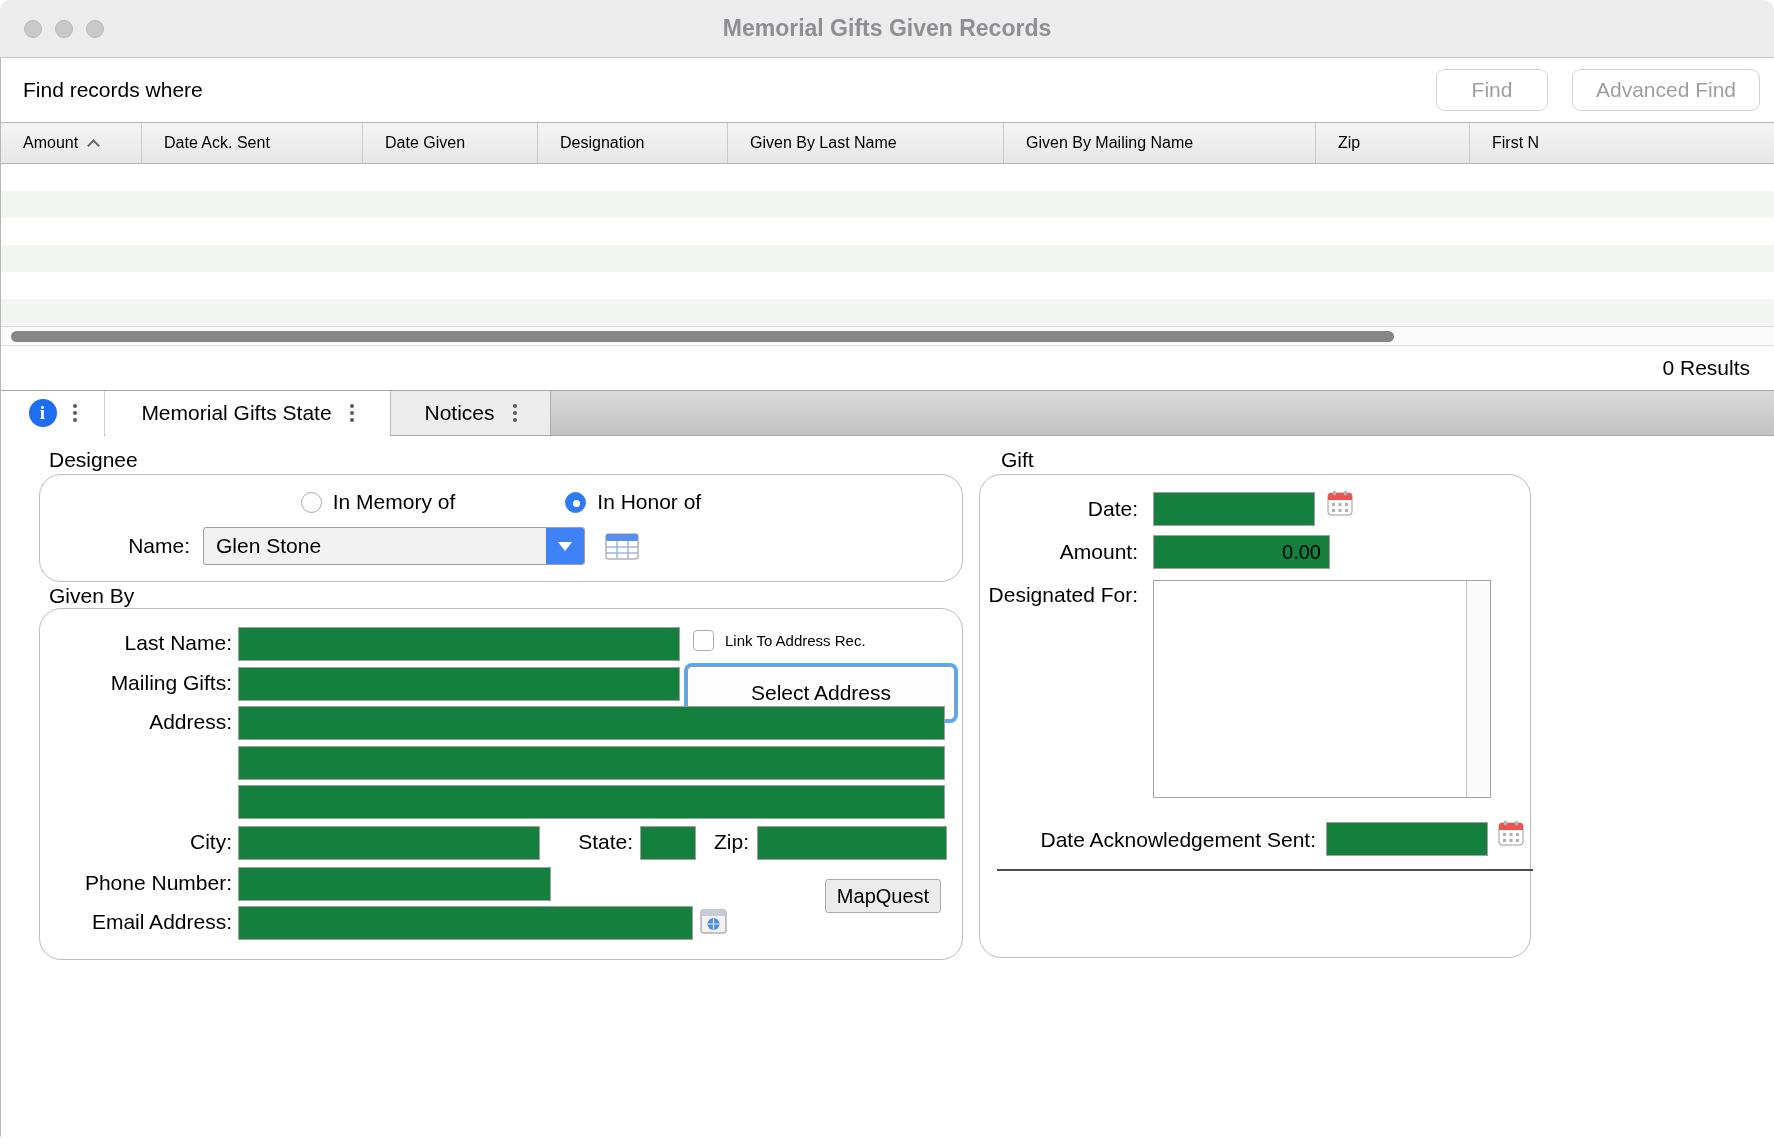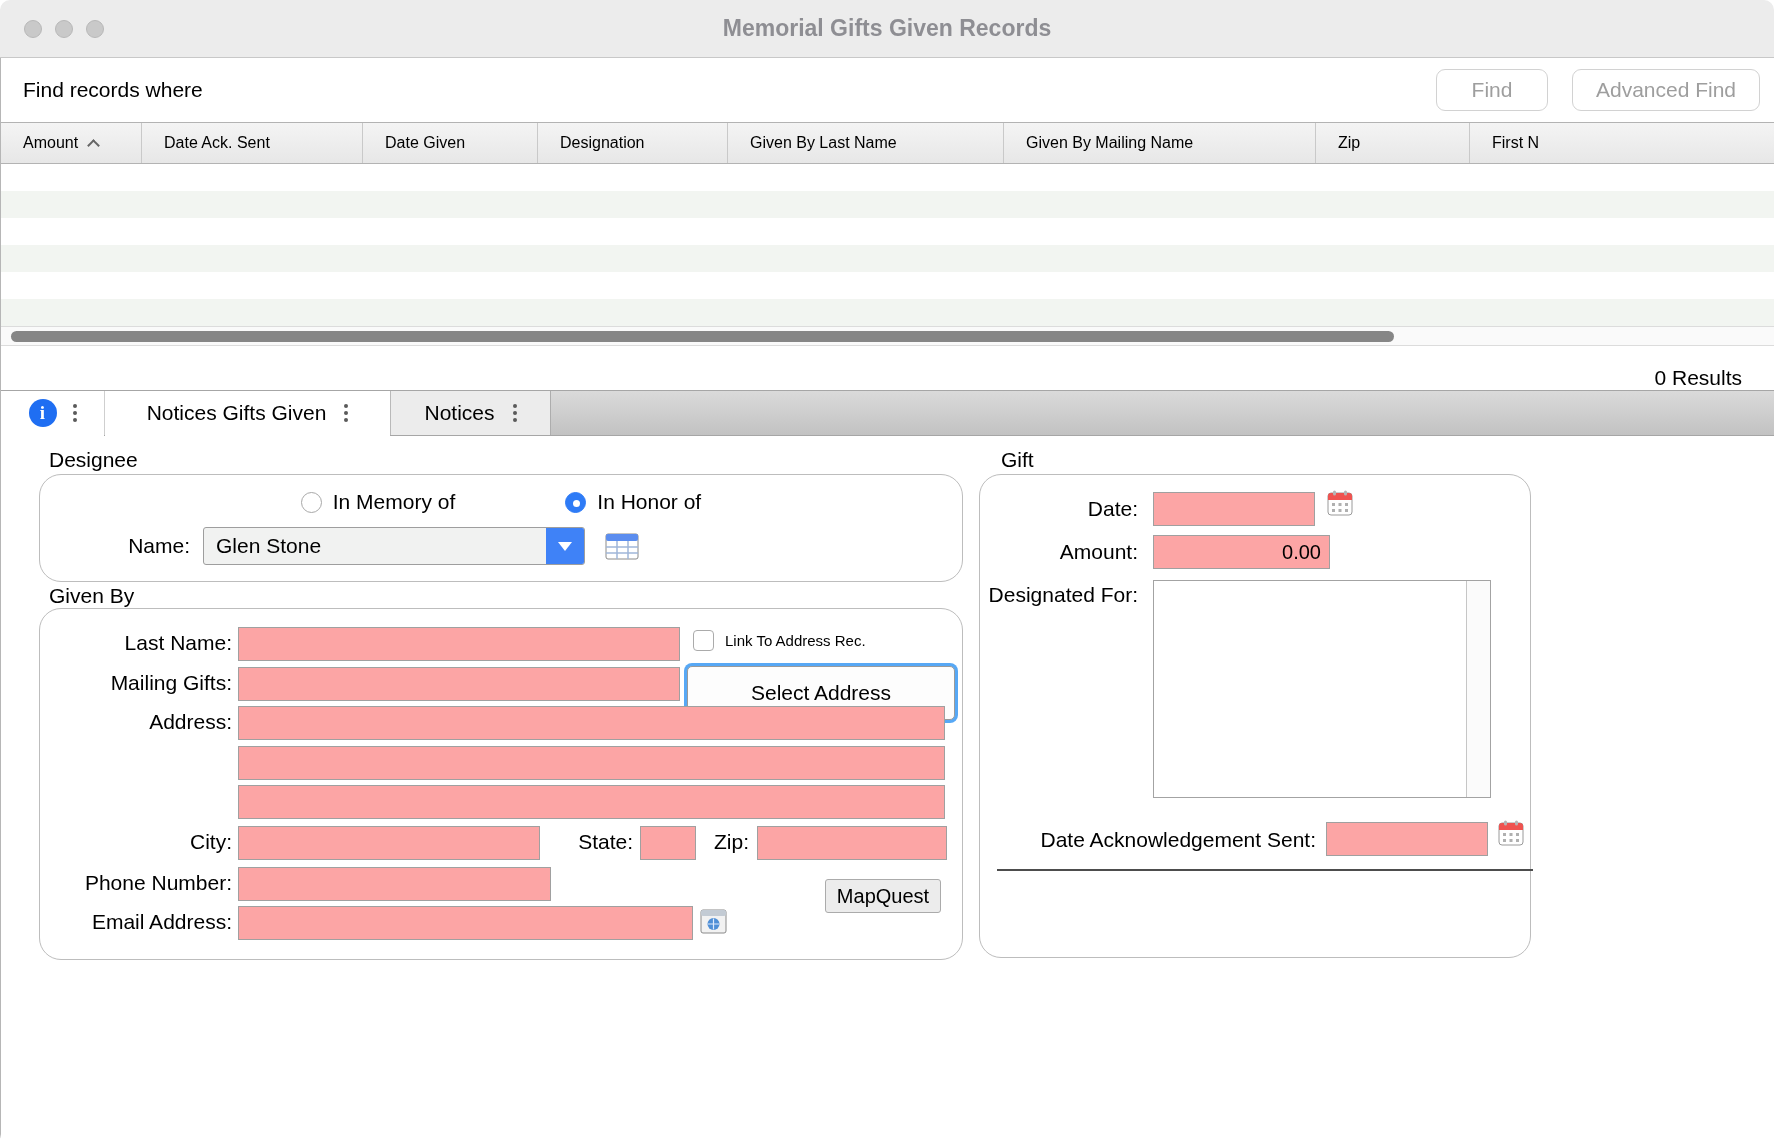--- a/index.html
+++ b/index.html
@@ -49,21 +49,21 @@
   .c7{flex:1 1 auto; border-right:none;}
   .chev-up { width:9px; height:9px; border-left:2.5px solid #666; border-top:2.5px solid #666; transform:rotate(45deg); margin-left:11px; margin-top:5px; flex:0 0 9px; }
 
   .table-body { height:162px; flex:0 0 162px; background:#fff; }
   .t-row { height:27px; }
   .t-row:nth-child(even) { background:#f2f5f1; }
 
   .hscroll { height:20px; flex:0 0 20px; background:#fafafa; border-top:1px solid #dcdcdc; border-bottom:1px solid #dcdcdc; position:relative; }
   .hthumb { position:absolute; left:10px; top:4px; height:11px; width:78%; border-radius:6px; background:#868686; cursor:grab; }
 
-  .results-row { height:44px; flex:0 0 44px; display:flex; align-items:flex-end; justify-content:flex-end; padding-right:32px; font-size:21px; }
+  .results-row { height:44px; flex:0 0 44px; display:flex; align-items:center; justify-content:flex-end; padding-right:24px; font-size:21px; }
 
   
   .tabbar { height:46px; flex:0 0 46px; display:flex; align-items:stretch; background:linear-gradient(#dadada,#c2c2c2); border-top:1px solid #a6a6a6; border-bottom:1px solid #a6a6a6; }
   .tab-lead { width:104px; flex:0 0 104px; background:#fff; display:flex; align-items:center; justify-content:center; gap:16px; border-right:1px solid #cfcfcf; position:relative; }
   .tab { display:flex; align-items:center; justify-content:center; gap:18px; font-size:21px; cursor:pointer; position:relative; }
   .tab.active { background:#fff; width:286px; flex:0 0 286px; border-right:1px solid #b9b9b9; }
   .tab.inactive { background:#ececec; width:160px; flex:0 0 160px; border-right:1px solid #adadad; }
   .tab.active::after, .tab-lead::after { content:""; position:absolute; left:0; right:0; bottom:-1px; height:1px; background:#fff; }
   .info-circle { width:28px; height:28px; border-radius:50%; background:#1f6ef2; color:#fff; display:flex; align-items:center; justify-content:center; font-size:19px; font-weight:bold; font-family:"Liberation Serif","DejaVu Serif",serif; cursor:pointer; }
   .dots { display:flex; flex-direction:column; gap:3px; cursor:pointer; }
@@ -91,21 +91,21 @@
   .name-row { display:flex; align-items:center; margin-top:13px; }
   .form-lbl { font-size:21px; }
   .name-lbl { width:150px; text-align:right; }
   .combo { margin-left:13px; width:382px; height:38px; border:1px solid #9e9e9e; border-radius:3px; display:flex; overflow:hidden; background:#f1f2f1; }
   .combo-text { flex:1; display:flex; align-items:center; padding-left:12px; font-size:21px; }
   .combo-btn { width:38px; flex:0 0 38px; background:#3f82f7; display:flex; align-items:center; justify-content:center; cursor:pointer; }
   .grid-btn { margin-left:20px; background:none; border:none; cursor:pointer; display:flex; align-items:center; }
 
   .abs { position:absolute; }
   .gb-lbl { position:absolute; left:0; width:192px; text-align:right; font-size:21px; }
-  .fld { position:absolute; height:34px; border:1px solid #a0a0a0; background:#fca5a5; font-size:20px; padding:0 8px; font-family:inherit; outline:none; }
+  .fld { position:absolute; height:34px; border:1px solid #a0a0a0; background:#15803d; font-size:20px; padding:0 8px; font-family:inherit; outline:none; }
 
   .chk-row { position:absolute; left:653px; top:21px; display:flex; align-items:center; gap:11px; }
   .checkbox { width:21px; height:21px; border:1px solid #ababab; border-radius:4px; background:#fff; cursor:pointer; flex:0 0 21px; }
   .chk-lbl { font-size:15px; }
 
   .select-address-btn { position:absolute; left:647px; top:57px; width:268px; height:54px; background:#fdfdfd; border:1px solid #9a9a9a; border-radius:5px; box-shadow:0 0 0 3px #57a8f5; font-size:21px; font-family:inherit; cursor:pointer; }
   .mapquest-btn { position:absolute; left:785px; top:270px; width:116px; height:34px; background:#ececec; border:1px solid #ababab; border-radius:3px; font-size:20px; font-family:inherit; cursor:pointer; }
 
   .gift-lbl { position:absolute; text-align:right; font-size:21px; line-height:26px; }
   .ta-field { position:absolute; left:173px; top:105px; width:338px; height:218px; border:1px solid #a3a3a3; background:#fff; }
@@ -189,21 +189,21 @@
       <div class="tabbar">
         <div class="tab-lead">
           <span class="info-circle">i</span>
           <span class="dots">
               <i></i>
               <i></i>
               <i></i>
             </span>
         </div>
         <div class="tab active">
-          <span>Notices Gifts Given</span>
+          <span>Memorial Gifts State</span>
           <span class="dots">
               <i></i>
               <i></i>
               <i></i>
             </span>
         </div>
         <div class="tab inactive">
           <span>Notices</span>
           <span class="dots">
               <i></i>

